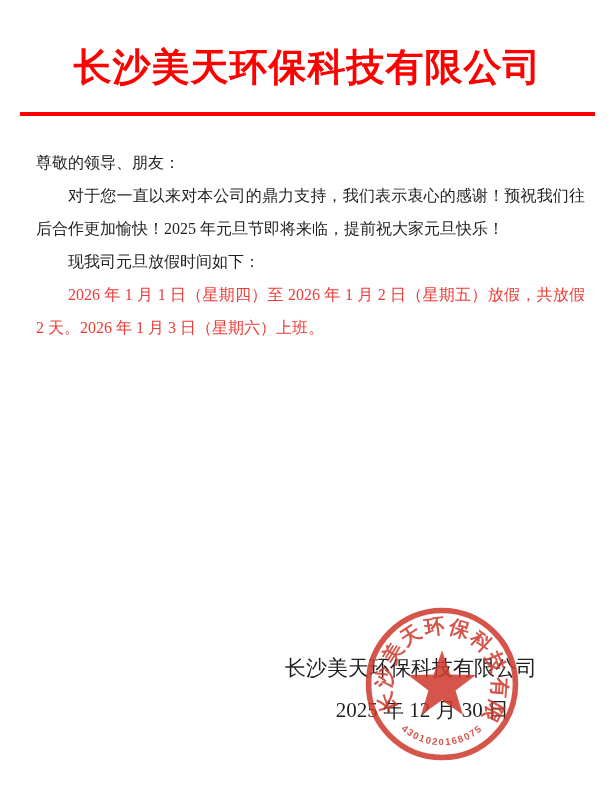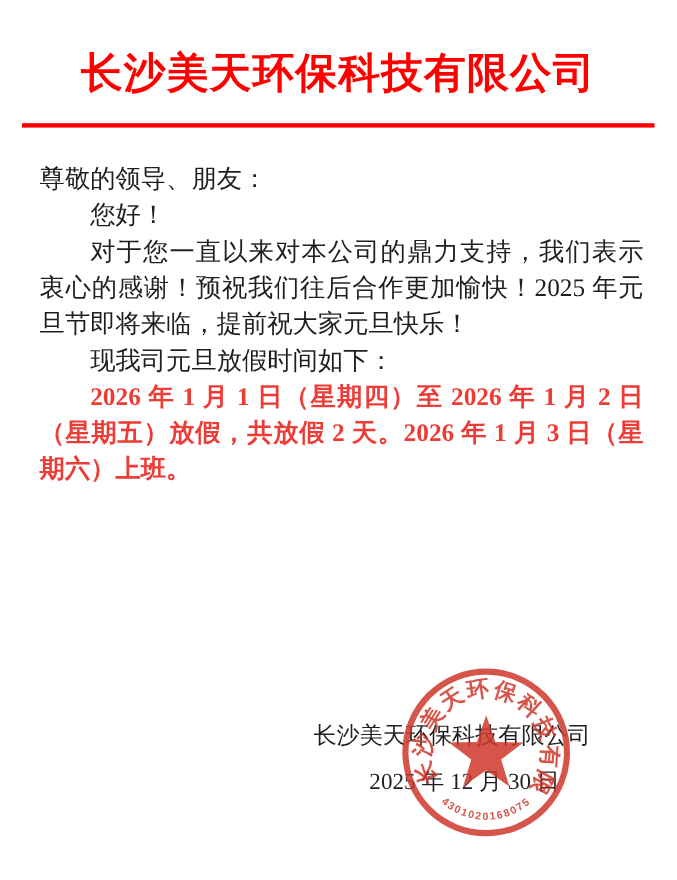--- a/index.html
+++ b/index.html
@@ -26,26 +26,26 @@
     font-size:38px;line-height:50px;
     letter-spacing:1px;
     color:var(--title-red);
   }
   .letterhead-rule{
     position:absolute;top:112px;left:20px;right:20px;height:4px;
     background:var(--title-red);
   }
   .letter-body{
     position:absolute;top:146px;left:36px;right:30px;
-    font-size:23px;line-height:33px;
+    font-size:16px;line-height:33px;
     text-align:justify;
   }
   .letter-body p{margin:0;}
   .para{text-indent:2em;}
-  .red-strong{color:var(--body-red);font-weight:bold;}
+  .red-strong{color:var(--body-red);font-weight:normal;}
   .signature-company{
     position:absolute;top:655px;right:78px;
     font-size:21px;line-height:26px;white-space:nowrap;
   }
   .signature-date{
     position:absolute;top:697px;right:106px;
     font-size:21px;line-height:26px;white-space:nowrap;text-align:right;
   }
   .company-seal{
     position:absolute;top:582px;left:340px;
@@ -66,21 +66,20 @@
 <body>
 
 <div class="page">
 
   <div class="letterhead-title">长沙美天环保科技有限公司</div>
 
   <div class="letterhead-rule"></div>
 
   <div class="letter-body">
     <p class="salutation">尊敬的领导、朋友：</p>
-    <p class="para">您好！</p>
     <p class="para">对于您一直以来对本公司的鼎力支持，我们表示衷心的感谢！预祝我们往后合作更加愉快！2025 年元旦节即将来临，提前祝大家元旦快乐！</p>
     <p class="para">现我司元旦放假时间如下：</p>
     <p class="para red-strong">2026 年 1 月 1 日（星期四）至 2026 年 1 月 2 日（星期五）放假，共放假 2 天。2026 年 1 月 3 日（星期六）上班。</p>
   </div>
 
   <div class="signature-company">长沙美天环保科技有限公司</div>
 
   <div class="signature-date">2025 年 12 月 30 日</div>
 
   <svg class="company-seal" viewBox="0 0 200 200" xmlns="http://www.w3.org/2000/svg">

